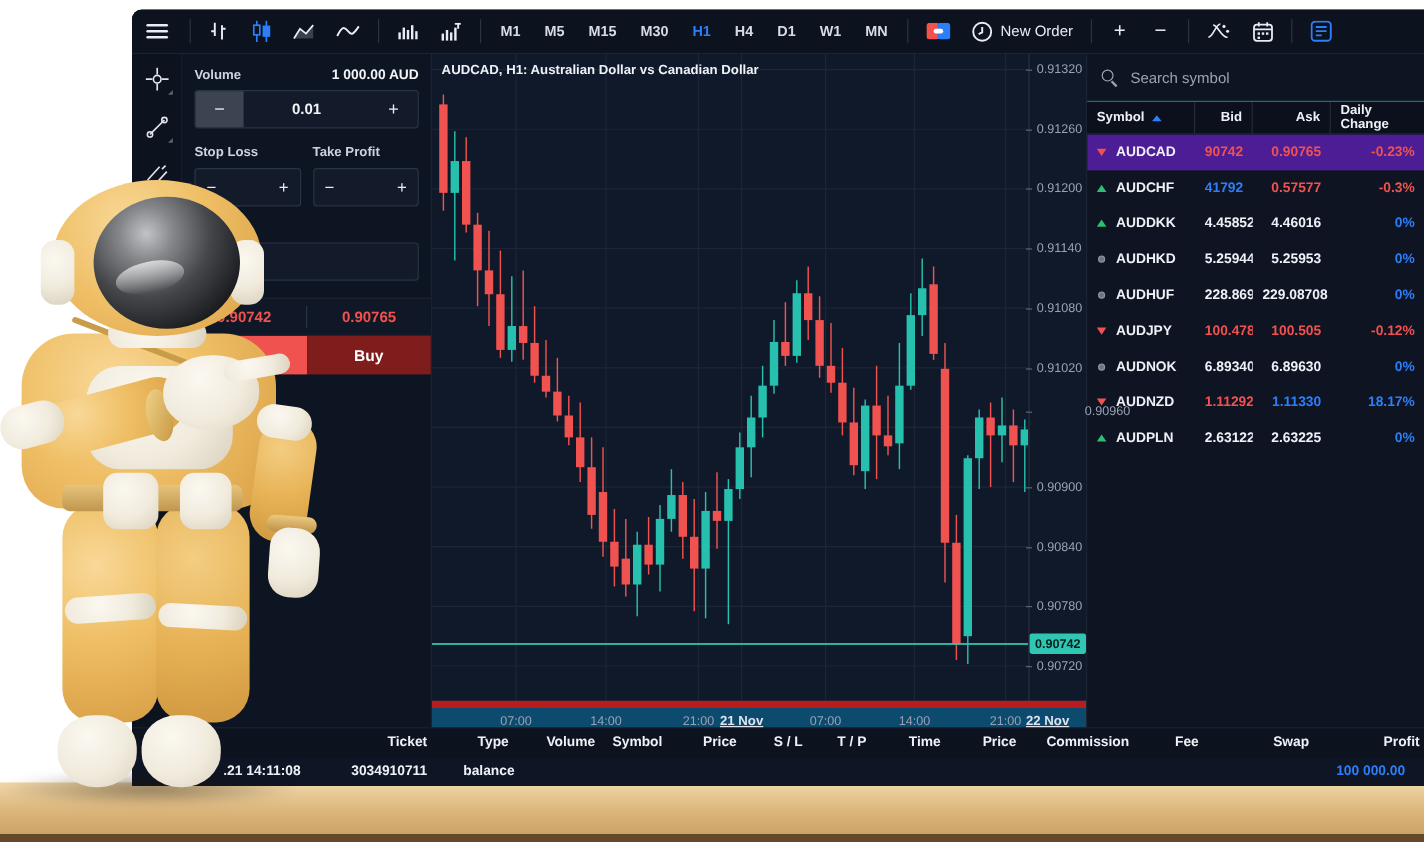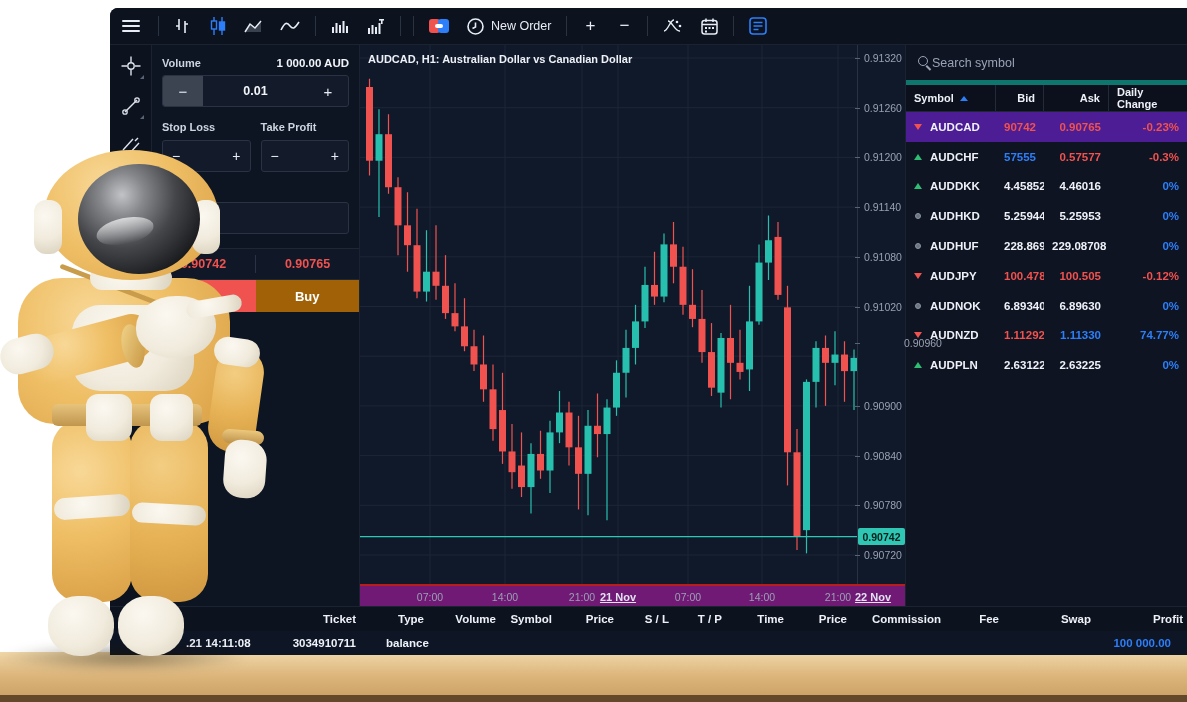--- a/index.html
+++ b/index.html
@@ -67,44 +67,44 @@
                   color:#e8ecf4; font-size:14px; }
   .comment-box { margin:30px 10px 0; height:32px; border:1px solid #2a3344; border-radius:3px; background:#131b2a; }
   .ba-row { margin:14px 0 0; height:32px; display:flex; align-items:center; background:#101827;
             border-top:1px solid #1f2735; border-bottom:1px solid #1f2735; }
   .ba-cell { flex:1; text-align:center; font-weight:700; font-size:12.5px; color:#f0524f; }
   .ba-div { width:1px; height:18px; background:#2a3344; }
   .sb-row { display:flex; height:32px; }
   .sb-btn { flex:1; display:flex; align-items:center; justify-content:center; font-weight:700;
             font-size:13px; color:#fff; cursor:pointer; }
   .sell { background:#f0524f; }
-  .buy { background:#a16207; }
+  .buy { background:#7f1d1d; }
 
   
   .chart { flex:1 1 auto; position:relative; background:#10192a; min-width:0; }
   .plot { position:absolute; left:0; top:0; right:48px; bottom:22px; overflow:hidden; }
   .plot svg { position:absolute; left:0; top:0; }
   .chart-title { position:absolute; left:8px; top:8px; font-size:11px; font-weight:700; color:#eef1f7; z-index:3; }
   .paxis { position:absolute; top:0; right:0; width:48px; bottom:22px; border-left:1px solid #2a3240;
            background:#10192a; z-index:2; }
   .plabel { position:absolute; left:6px; font-size:10.5px; color:#98a1b3; white-space:nowrap; }
   .plabel::before { content:""; position:absolute; left:-9px; top:6px; width:5px; height:1px; background:#5a6375; }
   .ptag { position:absolute; left:0px; width:47px; height:17px; background:#2fc7b4; color:#05201c;
           font-size:10.5px; font-weight:700; display:flex; align-items:center; justify-content:center;
           border-radius:2px; z-index:3; }
   .cur-line { position:absolute; left:0; right:0; height:1px; background:#2fc7b4; z-index:1; }
-  .taxis { position:absolute; left:0; right:0; bottom:0; height:22px; border-top:2px solid #b91c1c;
-           background:#701a75; z-index:2; }
+  .taxis { position:absolute; left:0; right:0; bottom:0; height:22px; border-top:6px solid #b91c1c;
+           background:#0c4a6e; z-index:2; }
   .tlabel { position:absolute; top:5px; transform:translateX(-50%); font-size:10.5px; color:#98a1b3; white-space:nowrap; }
   .tlabel.major { color:#dfe4ee; font-weight:700; font-size:11px;text-decoration:underline; }
 
   
   .watch { width:282px; flex:0 0 282px; background:#0e1422; border-left:1px solid #1b2230;
            display:flex; flex-direction:column; }
-  .search { height:40px; display:flex; align-items:center; padding:0 12px; border-bottom:5px solid #0f766e; }
+  .search { height:40px; display:flex; align-items:center; gap:10px; padding:0 12px; border-bottom:1px solid #0f766e; }
   .search-ic { position:relative; width:14px; height:14px; flex:0 0 14px; }
   .search-ic i { position:absolute; left:0; top:0; width:10px; height:10px; border:1.6px solid #9aa3b5; border-radius:50%; }
   .search-ic b { position:absolute; left:9px; top:9px; width:6px; height:1.6px; background:#9aa3b5;
                  transform:rotate(45deg); transform-origin:0 0; }
   .search-ph { color:#9aa3b5; font-size:12.5px; }
   .w-head { height:27px; display:flex; align-items:center; background:#0b101c; border-bottom:1px solid #1f2735;
             font-size:11px; font-weight:700; color:#eef1f7; }
   .w-head .c { padding:0 8px; display:flex; align-items:center; height:100%; border-right:1px solid #222b3a; }
   .w-head .c:last-child { border-right:none; }
   .sort { margin-left:6px; width:0; height:0; border-left:4px solid transparent; border-right:4px solid transparent;
@@ -247,20 +247,31 @@
               <rect x="4.5" y="6" width="2" height="9"></rect>
               <rect x="8" y="8" width="2" height="7"></rect>
               <rect x="11.5" y="4" width="2" height="11"></rect>
               <rect x="12" y="0" width="5" height="1.6"></rect>
               <rect x="14" y="0" width="1.6" height="5"></rect>
             </g>
           </svg>
       </div>
       <div class="tb-sep"></div>
 
+      <div class="tb-group" id="tf-group">
+          <div class="tb-btn tf-btn">M1</div>
+          <div class="tb-btn tf-btn">M5</div>
+          <div class="tb-btn tf-btn">M15</div>
+          <div class="tb-btn tf-btn">M30</div>
+          <div class="tb-btn tf-btn active">H1</div>
+          <div class="tb-btn tf-btn">H4</div>
+          <div class="tb-btn tf-btn">D1</div>
+          <div class="tb-btn tf-btn">W1</div>
+          <div class="tb-btn tf-btn">MN</div>
+        </div>
 
       <div class="tb-sep"></div>
       <div class="tb-btn">
         <svg width="20" height="14" viewBox="0 0 20 14">
             <rect x="0" y="0" width="11" height="14" rx="3" fill="#f0524f"></rect>
             <rect x="9" y="0" width="11" height="14" rx="3" fill="#2d7ff9"></rect>
             <rect x="6" y="5" width="8" height="4" rx="2" fill="#fff"></rect>
           </svg>
       </div>
       <div class="tb-btn neworder">
@@ -563,21 +574,21 @@
               </div>
               <div class="cell r-bid cr">90742</div>
               <div class="cell r-ask cr">0.90765</div>
               <div class="cell r-chg cr">-0.23%</div>
             </div>
             <div class="w-row">
               <div class="cell r-sym">
                 <span class="tri-up"></span>
                 <span>AUDCHF</span>
               </div>
-              <div class="cell r-bid cb">57555</div>
+              <div class="cell r-bid cb">41792</div>
               <div class="cell r-ask cr">0.57577</div>
               <div class="cell r-chg cr">-0.3%</div>
             </div>
             <div class="w-row">
               <div class="cell r-sym">
                 <span class="tri-up"></span>
                 <span>AUDDKK</span>
               </div>
               <div class="cell r-bid cw">4.45852</div>
               <div class="cell r-ask cw">4.46016</div>
@@ -619,21 +630,21 @@
               <div class="cell r-ask cw">6.89630</div>
               <div class="cell r-chg cb">0%</div>
             </div>
             <div class="w-row">
               <div class="cell r-sym">
                 <span class="tri-dn"></span>
                 <span>AUDNZD</span>
               </div>
               <div class="cell r-bid cr">1.11292</div>
               <div class="cell r-ask cb">1.11330</div>
-              <div class="cell r-chg cb">74.77%</div>
+              <div class="cell r-chg cb">18.17%</div>
             </div>
             <div class="w-row">
               <div class="cell r-sym">
                 <span class="tri-up"></span>
                 <span>AUDPLN</span>
               </div>
               <div class="cell r-bid cw">2.63122</div>
               <div class="cell r-ask cw">2.63225</div>
               <div class="cell r-chg cb">0%</div>
             </div>

